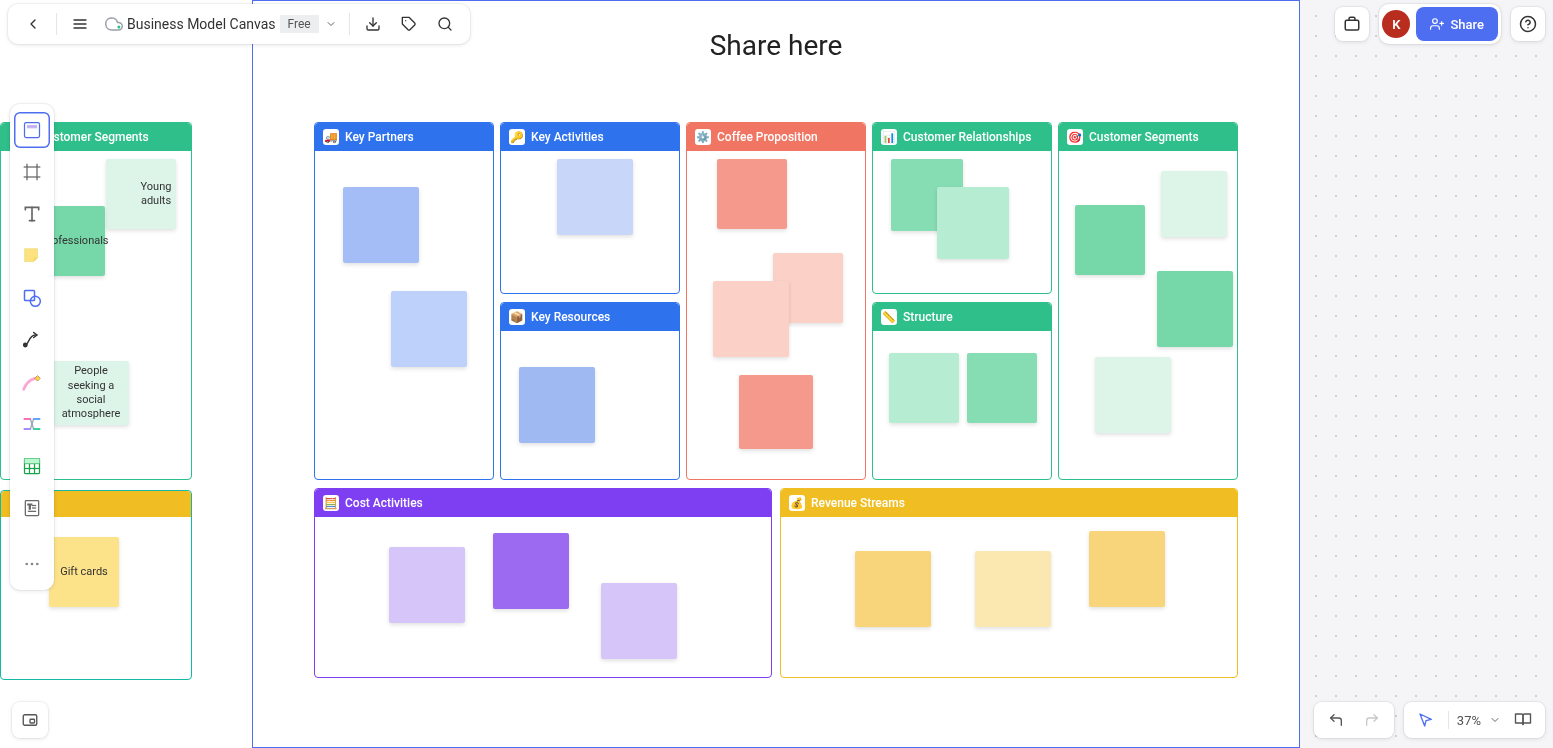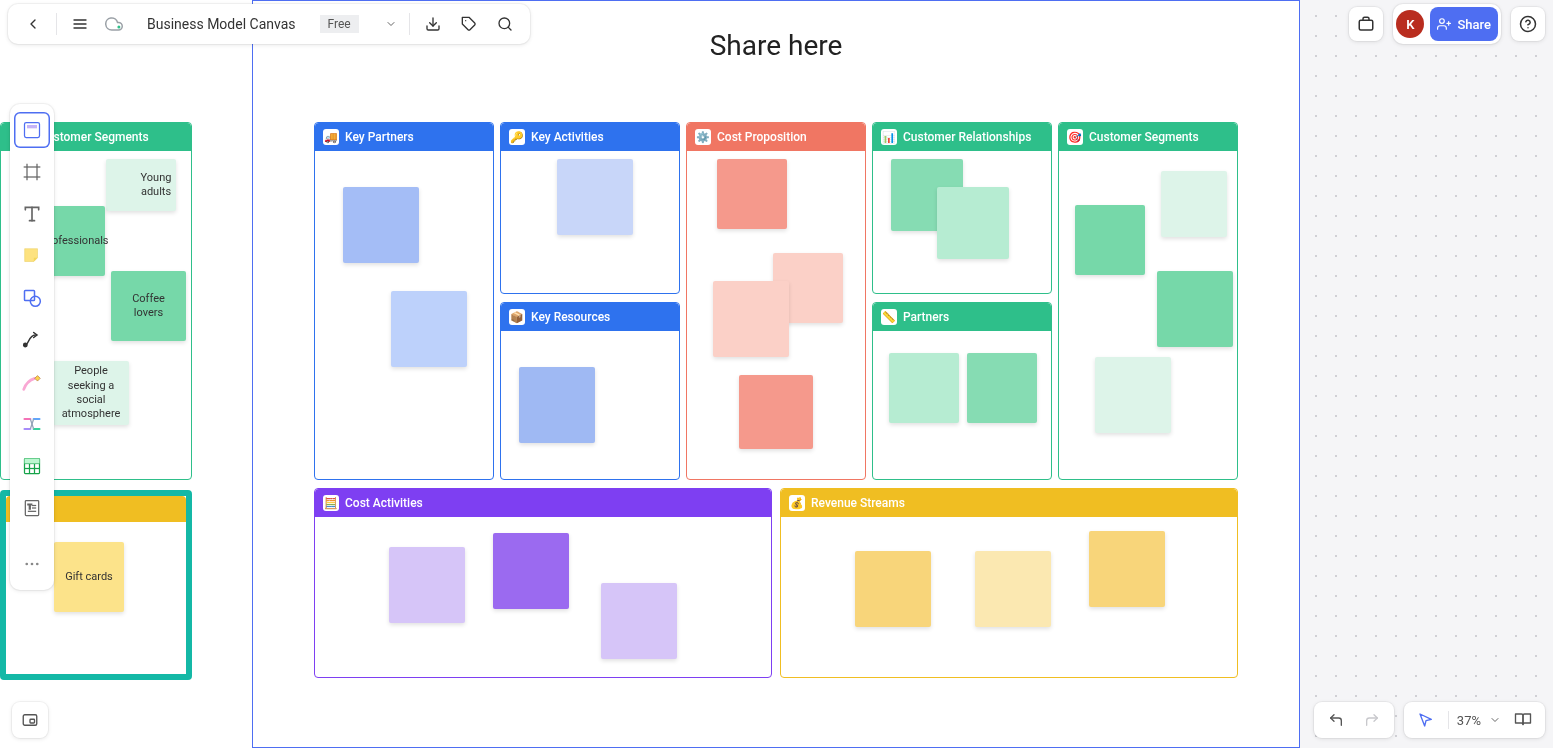--- a/index.html
+++ b/index.html
@@ -58,21 +58,21 @@
     width: 1px; height: 22px;
     background: #e5e5e8;
     margin: 0 4px;
   }
   .doc-title {
     font-size: 14px;
     color: #333;
     padding: 0 6px;
     display: flex;
     align-items: center;
-    gap: 24px;
+    gap: 4px;
   }
   .badge-free {
     background: #edeef0;
     color: #555;
     font-size: 12px;
     padding: 2px 8px;
     border-radius: 0;
   }
   .caret-down { margin-left: 2px; }
   svg { display: block; }
@@ -105,21 +105,21 @@
     color: #fff;
     font-size: 13px;
     font-weight: 600;
     display: flex; align-items: center; justify-content: center;
   }
   .share-btn {
     background: #4e6ef2;
     color: #fff;
     font-size: 13px;
     font-weight: 500;
-    padding: 0 7px;
+    padding: 0 14px;
     gap: 6px;
   }
   .panel-wrap{
     background:#fff;
     border-radius:10px;
     box-shadow: 0 1px 4px rgba(0,0,0,0.10), 0 0 0 1px rgba(0,0,0,0.04);
     display:flex;
     align-items:center;
     padding:3px;
     gap:6px;
@@ -471,28 +471,27 @@
 
 <div class="selection-frame"></div>
 
 <div class="work-title">Share here</div>
 
 <div class="block left-cut" style="left:0;top:122px;width:192px;height:358px;border:1px solid #2ebf8a;">
   <div class="block-header" style="background:#2ebf8a;">
     <span style="margin-left:30px">Customer Segments</span>
   </div>
   <div class="block-body">
-    <div class="sticky" style="left:105px;top:8px;width:70px;height:52px;background:#ddf4e9;padding-left:36px;">Young adults</div>
+    <div class="sticky" style="left:105px;top:8px;width:70px;height:70px;background:#ddf4e9;padding-left:36px;">Young adults</div>
     <div class="sticky" style="left:44px;top:55px;width:60px;height:70px;background:#76d8a9;">Professionals</div>
-    <div class="sticky" style="left:110px;top:120px;width:75px;height:70px;background:#76d8a9;">Coffee lovers</div>
     <div class="sticky" style="left:52px;top:210px;width:76px;height:64px;background:#ddf4e9;">People seeking a social atmosphere</div>
   </div>
 </div>
 
-<div class="block left-cut" style="left:0;top:490px;width:192px;height:190px;border:6px solid #14b8a6;">
+<div class="block left-cut" style="left:0;top:490px;width:192px;height:190px;border:1px solid #14b8a6;">
   <div class="block-header" style="background:#f0be22;height:26px"></div>
   <div class="block-body">
     <div class="sticky" style="left:48px;top:20px;width:70px;height:70px;background:#fce38a;">Gift cards</div>
   </div>
 </div>
 
 <div class="block" style="left:314px;top:122px;width:180px;height:358px;border:1px solid #2e72ee;">
   <div class="block-header" style="background:#2e72ee;">
     <span class="emoji-box">🚚</span>
     <span>Key Partners</span>
@@ -519,21 +518,21 @@
     <span>Key Resources</span>
   </div>
   <div class="block-body">
     <div class="sticky" style="left:18px;top:36px;width:76px;height:76px;background:#9fb9f3;"></div>
   </div>
 </div>
 
 <div class="block" style="left:686px;top:122px;width:180px;height:358px;border:1px solid #f07663;">
   <div class="block-header" style="background:#f07663;">
     <span class="emoji-box">⚙️</span>
-    <span>Cost Proposition</span>
+    <span>Coffee Proposition</span>
   </div>
   <div class="block-body">
     <div class="sticky" style="left:30px;top:8px;width:70px;height:70px;background:#f5998c;"></div>
     <div class="sticky" style="left:86px;top:102px;width:70px;height:70px;background:#fbd0c7;"></div>
     <div class="sticky" style="left:26px;top:130px;width:76px;height:76px;background:#fbd0c7;"></div>
     <div class="sticky" style="left:52px;top:224px;width:74px;height:74px;background:#f5998c;"></div>
   </div>
 </div>
 
 <div class="block" style="left:872px;top:122px;width:180px;height:172px;border:1px solid #2ebf8a;">
@@ -543,21 +542,21 @@
   </div>
   <div class="block-body">
     <div class="sticky" style="left:18px;top:8px;width:72px;height:72px;background:#86dcb3;"></div>
     <div class="sticky" style="left:64px;top:36px;width:72px;height:72px;background:#b6ecd2;"></div>
   </div>
 </div>
 
 <div class="block" style="left:872px;top:302px;width:180px;height:178px;border:1px solid #2ebf8a;">
   <div class="block-header" style="background:#2ebf8a;">
     <span class="emoji-box">📏</span>
-    <span>Partners</span>
+    <span>Structure</span>
   </div>
   <div class="block-body">
     <div class="sticky" style="left:16px;top:22px;width:70px;height:70px;background:#b6ecd2;"></div>
     <div class="sticky" style="left:94px;top:22px;width:70px;height:70px;background:#86dcb3;"></div>
   </div>
 </div>
 
 <div class="block" style="left:1058px;top:122px;width:180px;height:358px;border:1px solid #2ebf8a;">
   <div class="block-header" style="background:#2ebf8a;">
     <span class="emoji-box">🎯</span>

